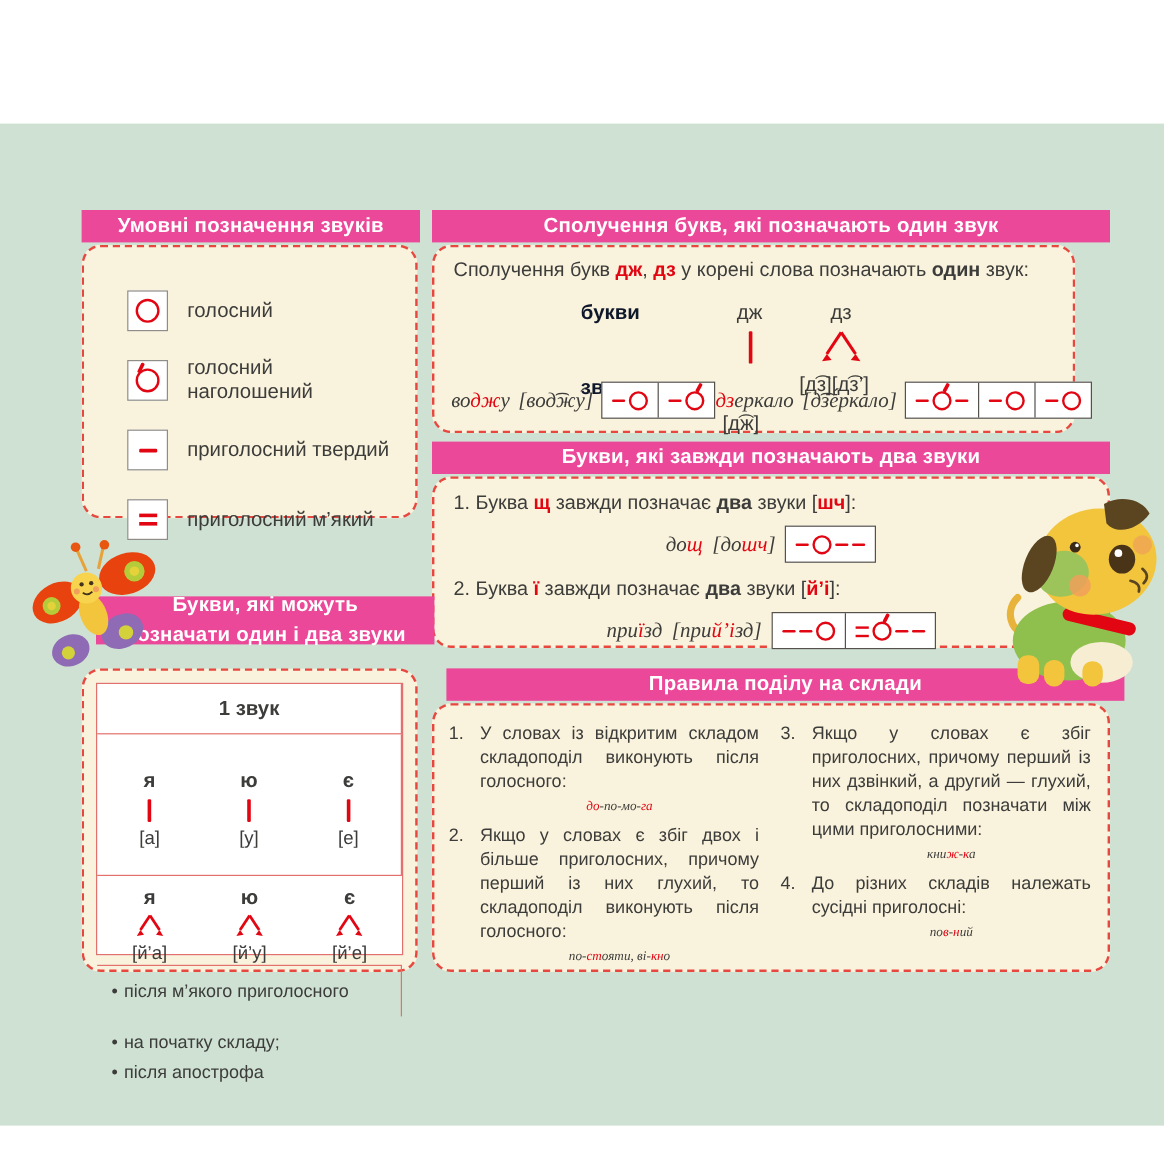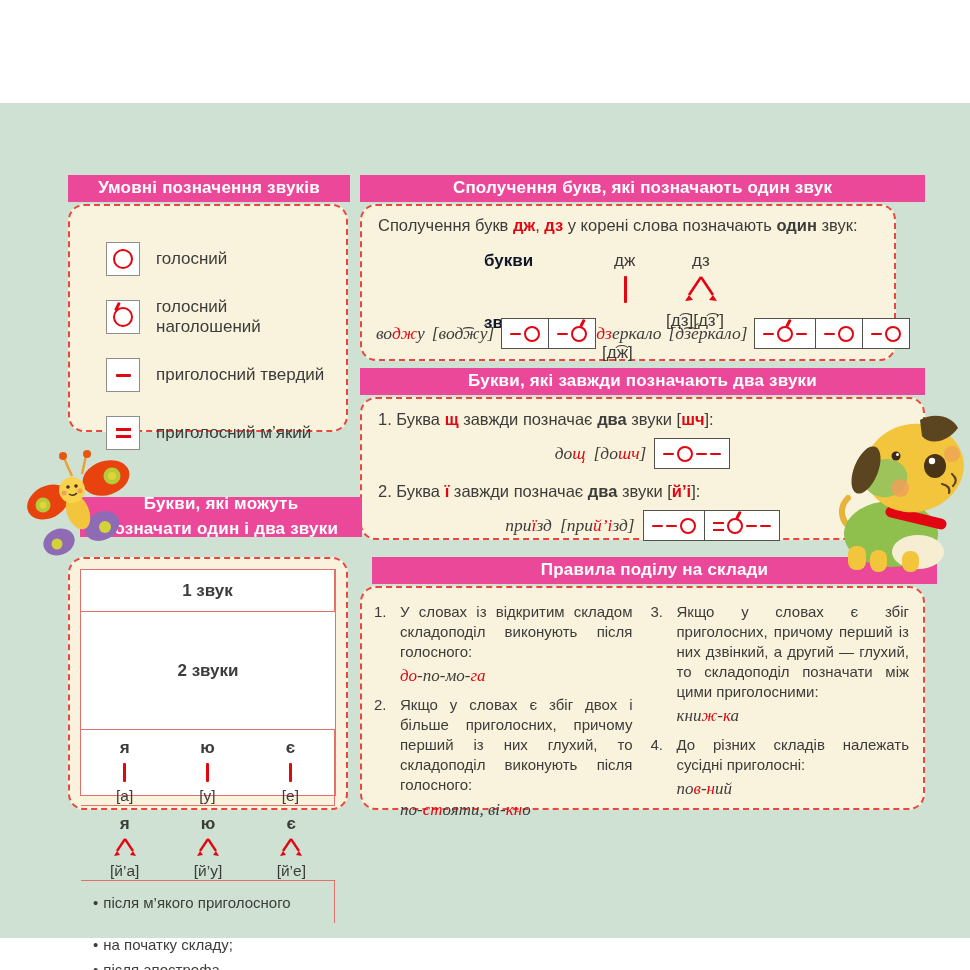--- a/index.html
+++ b/index.html
@@ -73,22 +73,22 @@
   .lt-notes{align-items:flex-start;justify-content:flex-start;padding:12px 6px 6px 12px;font-size:15px;line-height:1.35;}
   .note-item{display:flex;gap:5px;margin-bottom:4px;}
   .note-bullet{flex:none;}
 
   
   .sy-body{display:flex;gap:18px;padding:14px 14px 0 12px;}
   .sy-col{flex:1;min-width:0;}
   .rule{display:flex;gap:5px;font-size:15px;line-height:1.34;}
   .rule-num{flex:none;width:21px;font-size:15px;}
   .rule-body{flex:1;text-align:justify;}
-  .rule-ex{text-align:left;font-family:"Liberation Serif",serif;font-style:italic;
-           font-size:17px;margin:3px 0 7px 0;}
+  .rule-ex{text-align:center;font-family:"Liberation Serif",serif;font-style:italic;
+           font-size:11px;margin:3px 0 7px 0;}
 
   .deco{position:absolute;z-index:6;}
 </style>
 </head>
 <body>
 
 <div class="page">
   <div class="green-band"></div>
 
   <div class="hdr" style="left:68px;top:175px;width:282px;height:27px;">
@@ -221,21 +221,20 @@
     </div>
   </div>
 
   <div class="hdr" style="left:80px;top:497px;width:282px;height:40px;">
     <span>Букви, які можуть</span>
     <span>позначати один і два звуки</span>
   </div>
   <div class="panel" style="left:68px;top:557px;width:280px;height:253px;">
     <div class="lt-table">
       <div class="lt-cell lt-head">1 звук</div>
-      <div class="lt-cell lt-head last-col">2 звуки</div>
 
       <div class="lt-cell">
         <div class="lt-sounds">
           <div class="lt-grp">
             <span class="lt-letter">я</span>
             <span class="lt-line"></span>
             <span class="lt-sound">[а]</span>
           </div>
           <div class="lt-grp">
             <span class="lt-letter">ю</span>

